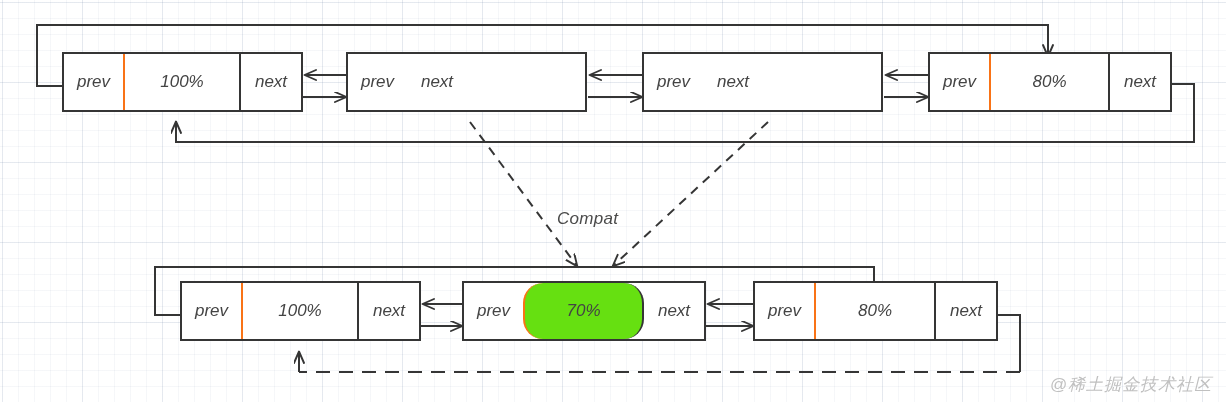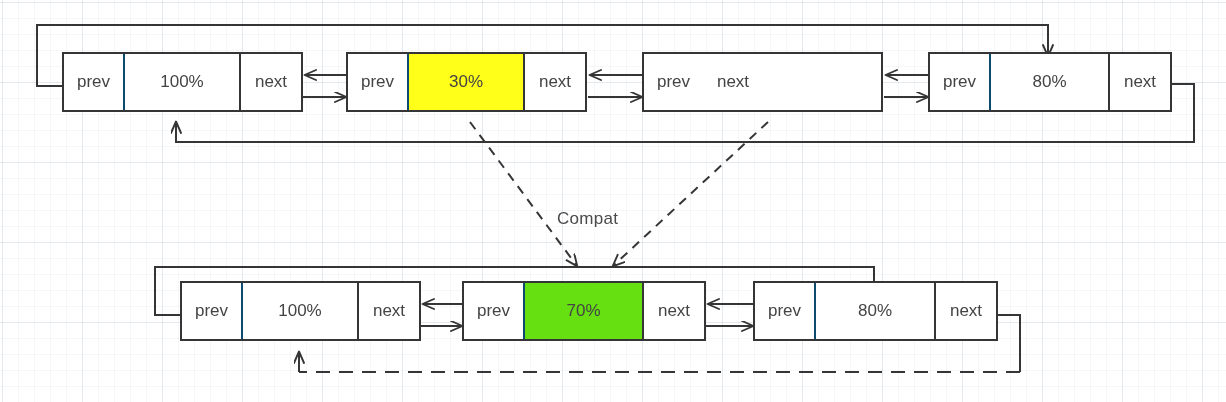--- a/index.html
+++ b/index.html
@@ -14,20 +14,21 @@
     background-color: #ffffff;
     background-image:
       linear-gradient(to right, rgba(120,140,170,0.13) 1px, transparent 1px),
       linear-gradient(to bottom, rgba(120,140,170,0.13) 1px, transparent 1px),
       linear-gradient(to right, rgba(120,140,170,0.07) 1px, transparent 1px),
       linear-gradient(to bottom, rgba(120,140,170,0.07) 1px, transparent 1px);
     background-size: 80px 80px, 80px 80px, 16px 16px, 16px 16px;
     background-position: 2px 2px, 2px 2px, 2px 2px, 2px 2px;
     overflow: hidden;
     font-family: "Liberation Sans", sans-serif;
+    font-style: italic;
   }
   #wires {
     position: absolute;
     left: 0;
     top: 0;
     width: 1226px;
     height: 402px;
     pointer-events: none;
   }
   .node {
@@ -42,29 +43,29 @@
     display: flex;
     align-items: center;
     justify-content: center;
     box-sizing: border-box;
     color: #444444;
     font-size: 17px;
     white-space: nowrap;
     background: #ffffff;
   }
   .cell.mid {
-    border-left: 2px solid #0c4a6e;
+    border-left: 2px solid #f97316;
     border-right: 2px solid #353535;
     flex: 1 1 auto;
   }
   .cell.side {
     flex: 0 0 auto;
   }
   .cell.yellow { background: #ffff1a; }
-  .cell.green  { background: #66e011; }
+  .cell.green  { background: #66e011; border-radius: 20px; }
 
   .compat-label {
     position: absolute;
     color: #4a4a4a;
     font-size: 17px;
     letter-spacing: 0.3px;
     z-index: 4;
     white-space: nowrap;
   }
   .watermark {
@@ -138,21 +139,20 @@
   </svg>
 
   <div class="node" style="left:62px; top:52px; width:241px; height:60px;">
     <div class="cell side" style="width:59px;">prev</div>
     <div class="cell mid">100%</div>
     <div class="cell side" style="width:60px;">next</div>
   </div>
 
   <div class="node" style="left:346px; top:52px; width:241px; height:60px;">
     <div class="cell side" style="width:59px;">prev</div>
-    <div class="cell mid yellow">30%</div>
     <div class="cell side" style="width:60px;">next</div>
   </div>
 
   <div class="node" style="left:642px; top:52px; width:241px; height:60px;">
     <div class="cell side" style="width:59px;">prev</div>
     <div class="cell side" style="width:60px;">next</div>
   </div>
 
   <div class="node" style="left:928px; top:52px; width:244px; height:60px;">
     <div class="cell side" style="width:59px;">prev</div>
@@ -173,14 +173,15 @@
     <div class="cell mid green">70%</div>
     <div class="cell side" style="width:60px;">next</div>
   </div>
 
   <div class="node" style="left:753px; top:281px; width:245px; height:60px;">
     <div class="cell side" style="width:59px;">prev</div>
     <div class="cell mid">80%</div>
     <div class="cell side" style="width:60px;">next</div>
   </div>
 
+  <div class="watermark">@稀土掘金技术社区</div>
 
 </div>
 
 </body></html>

